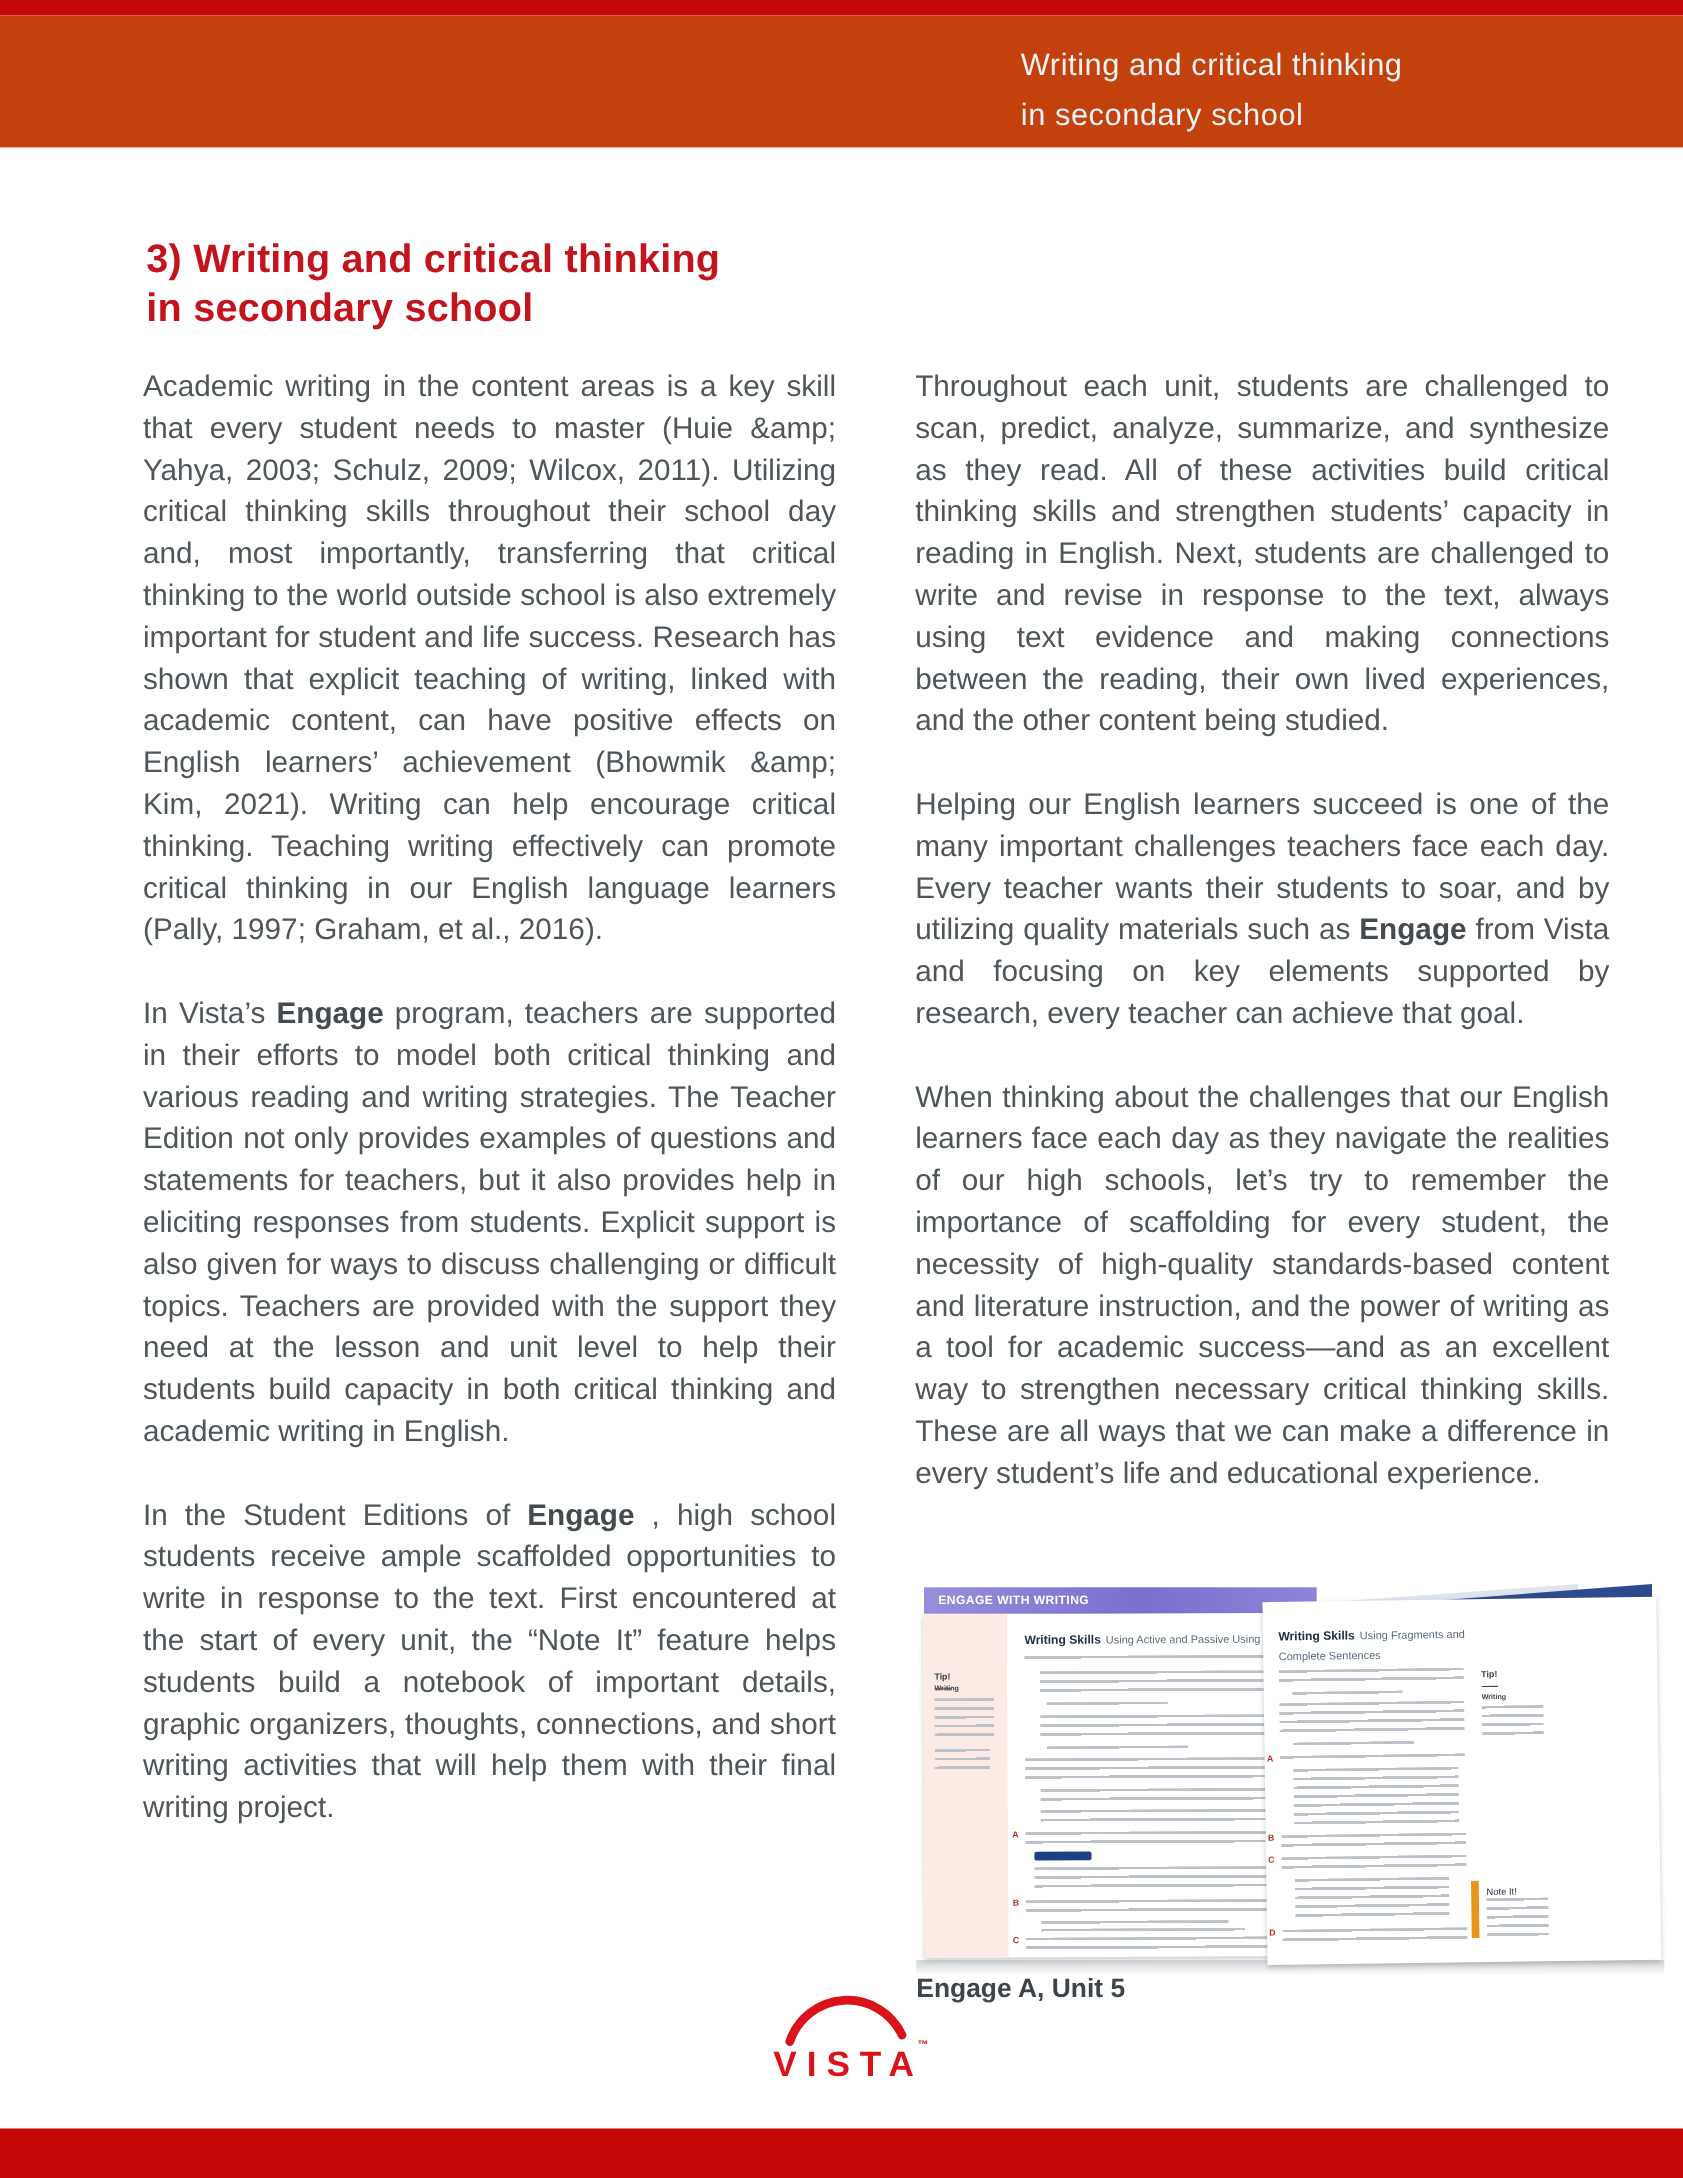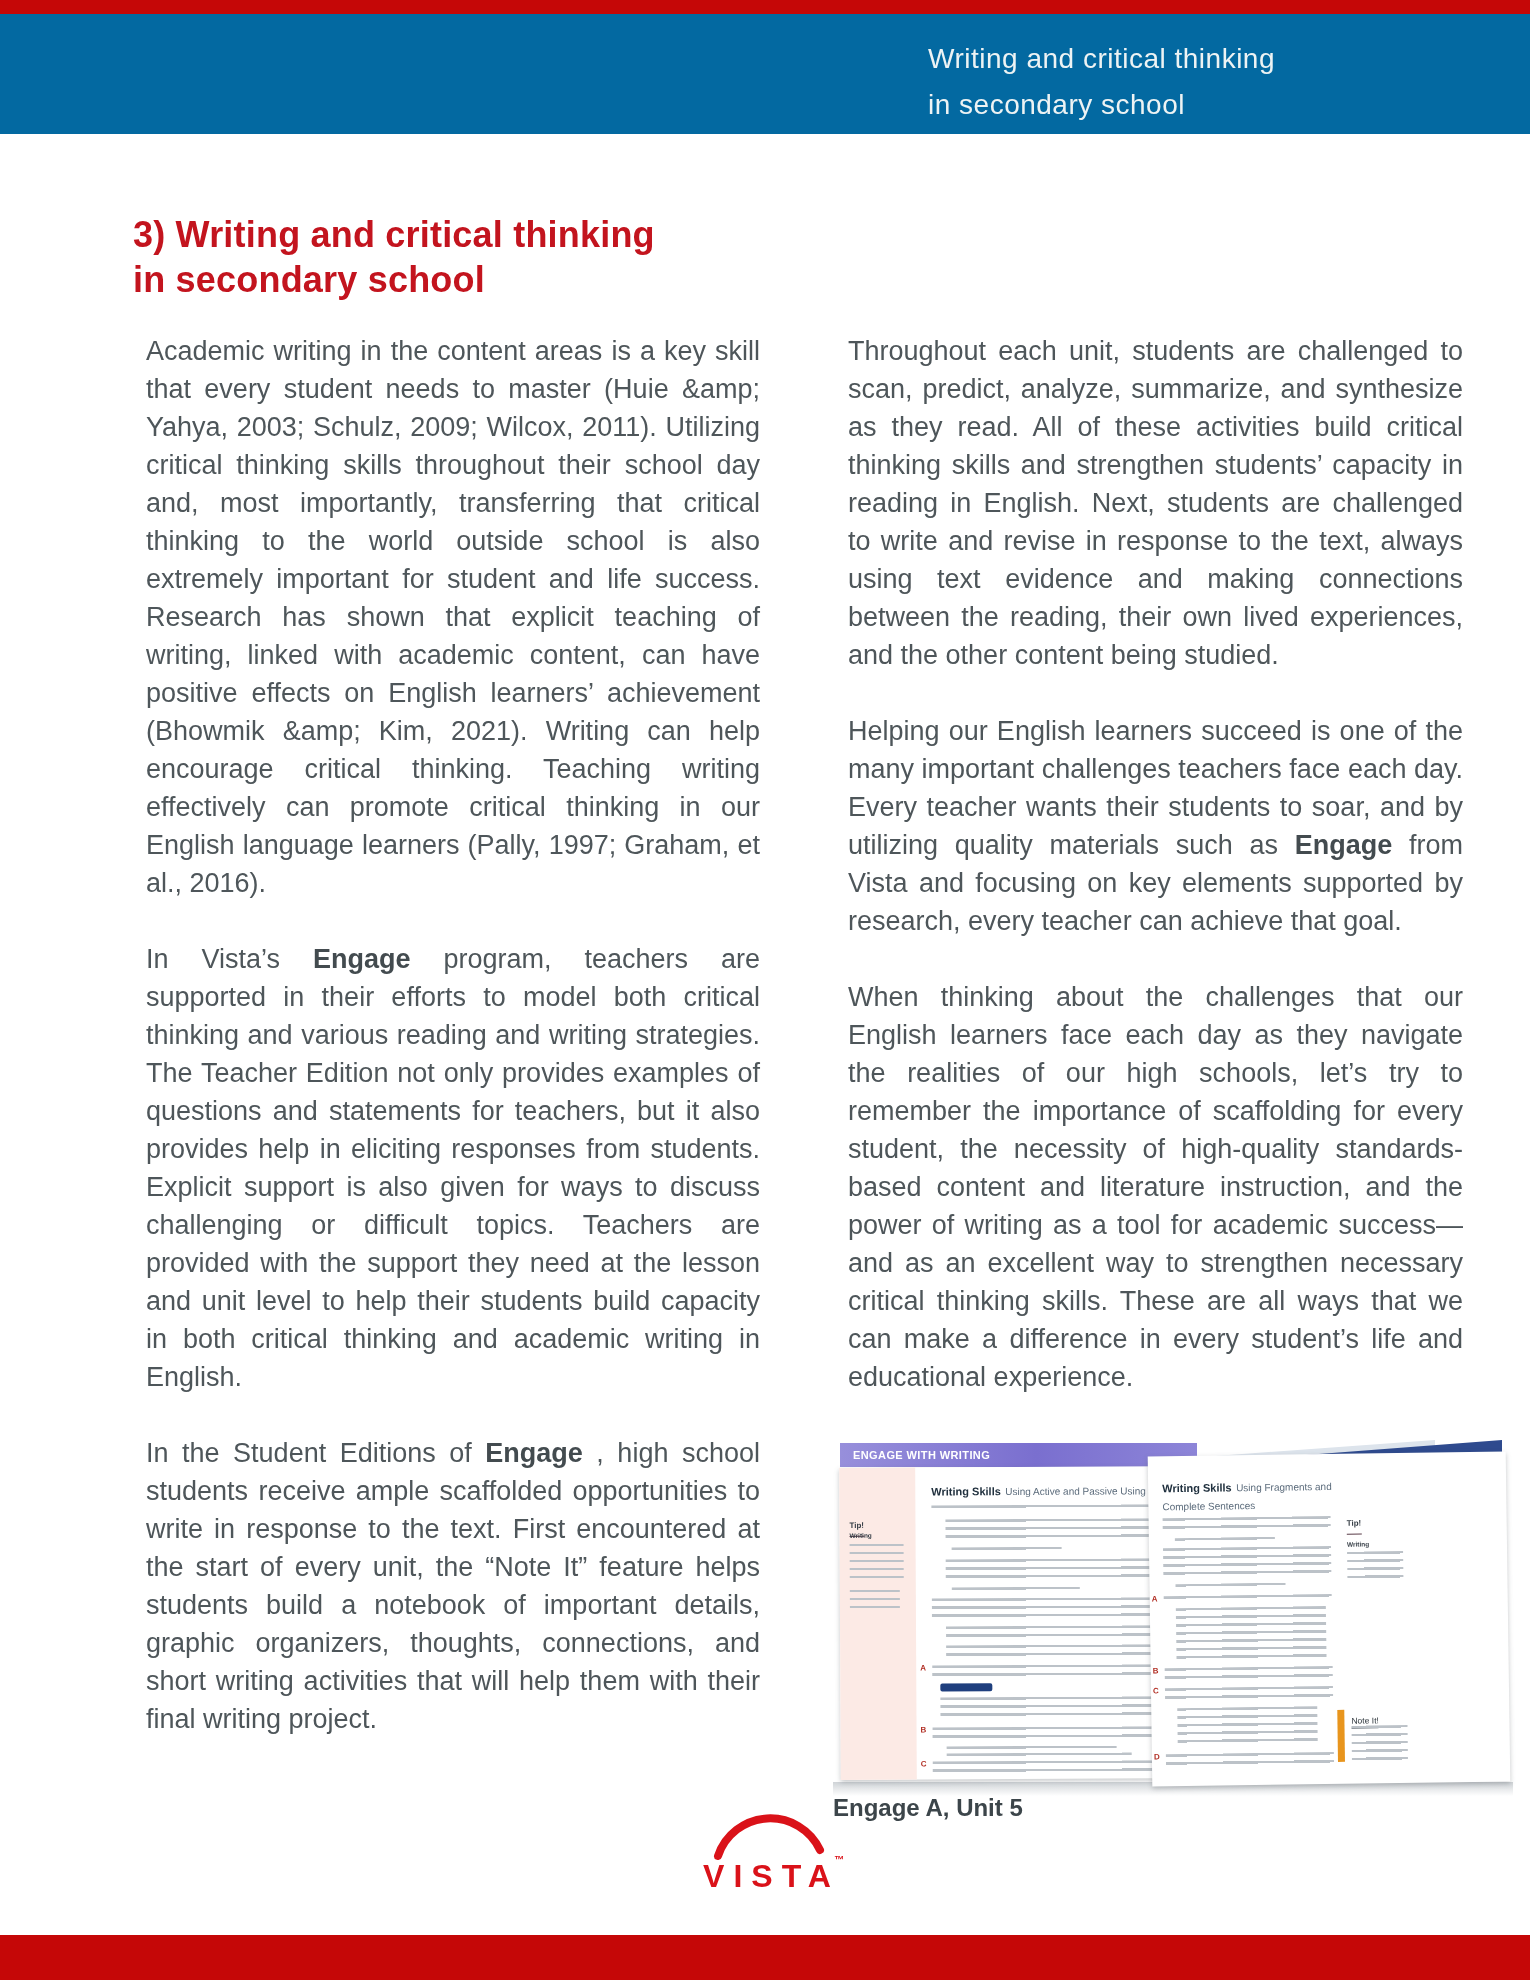--- a/index.html
+++ b/index.html
@@ -1,29 +1,29 @@
 <!DOCTYPE html>
 <html><head>
 <meta charset="utf-8">
 <style>
   html,body{margin:0;padding:0;background:#ffffff;}
   .page{position:relative;width:1530px;height:1980px;background:#ffffff;overflow:hidden;
         font-family:"Liberation Sans",sans-serif;}
   
   .topbar{position:absolute;left:0;top:0;width:100%;height:14px;background:#c50707;}
-  .band{position:absolute;left:0;top:14px;width:100%;height:120px;background:#0369a1;}
+  .band{position:absolute;left:0;top:14px;width:100%;height:120px;background:#c2410c;}
   .band-title{position:absolute;left:928px;top:22px;color:#edf3f4;font-size:28px;line-height:46px;
               font-weight:400;letter-spacing:0.5px;}
   
   .heading{position:absolute;left:133px;top:212px;color:#c3141e;font-size:36px;line-height:45px;
            font-weight:700;letter-spacing:0.2px;}
   .col{position:absolute;top:332px;color:#4e565a;font-size:27px;line-height:38px;text-align:justify;}
   .col-left{left:130px;width:630px;}
   .col-right{left:832px;width:631px;}
-  .col p{margin:0 0 38px 16px;}
+  .col p{margin:0 0 38px 0;}
   .col p:last-child{margin-bottom:0;}
   .col b{color:#434b4f;}
   
   .figure{position:absolute;left:825px;top:1440px;width:695px;height:352px;}
   .fig-banner{position:absolute;left:15px;top:3px;width:357px;height:24px;
               background:linear-gradient(90deg,#978fdb 0%,#7a6fcf 55%,#8d85d8 100%);
               color:#ffffff;font-size:11px;font-weight:700;letter-spacing:0.4px;
               line-height:24px;padding-left:13px;box-sizing:border-box;}
   .fig-wedge-light{position:absolute;left:360px;top:0px;width:250px;height:26px;background:#dde4ec;
               clip-path:polygon(0 70%,100% 0,100% 30%,4% 100%);}

